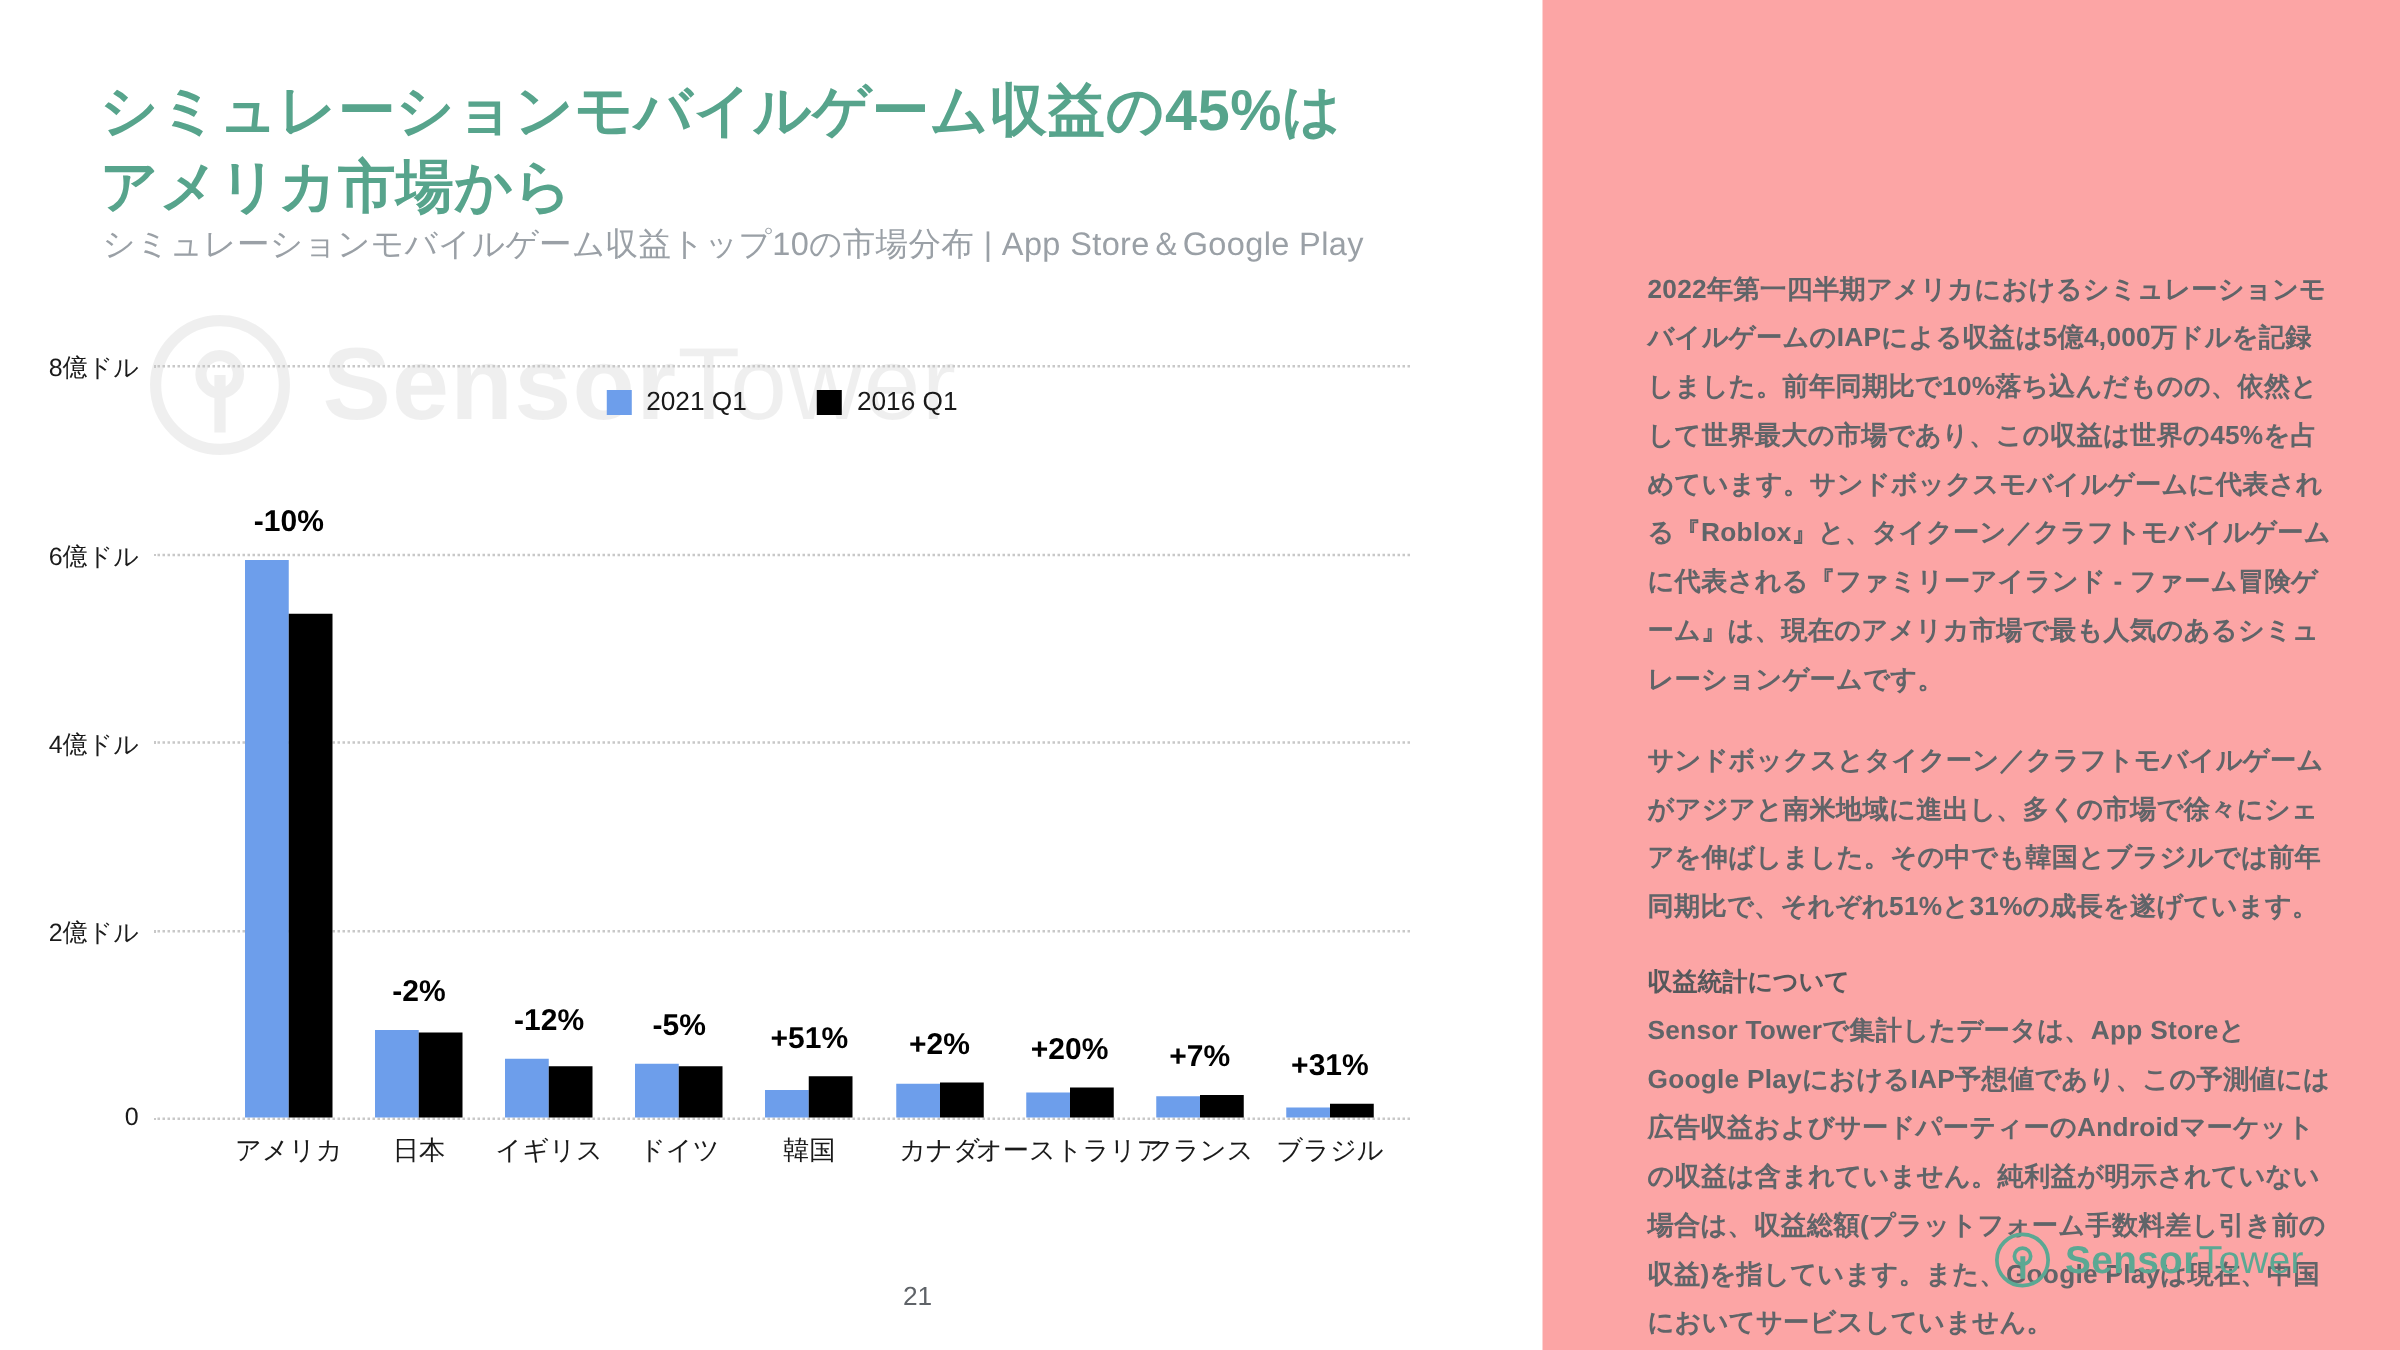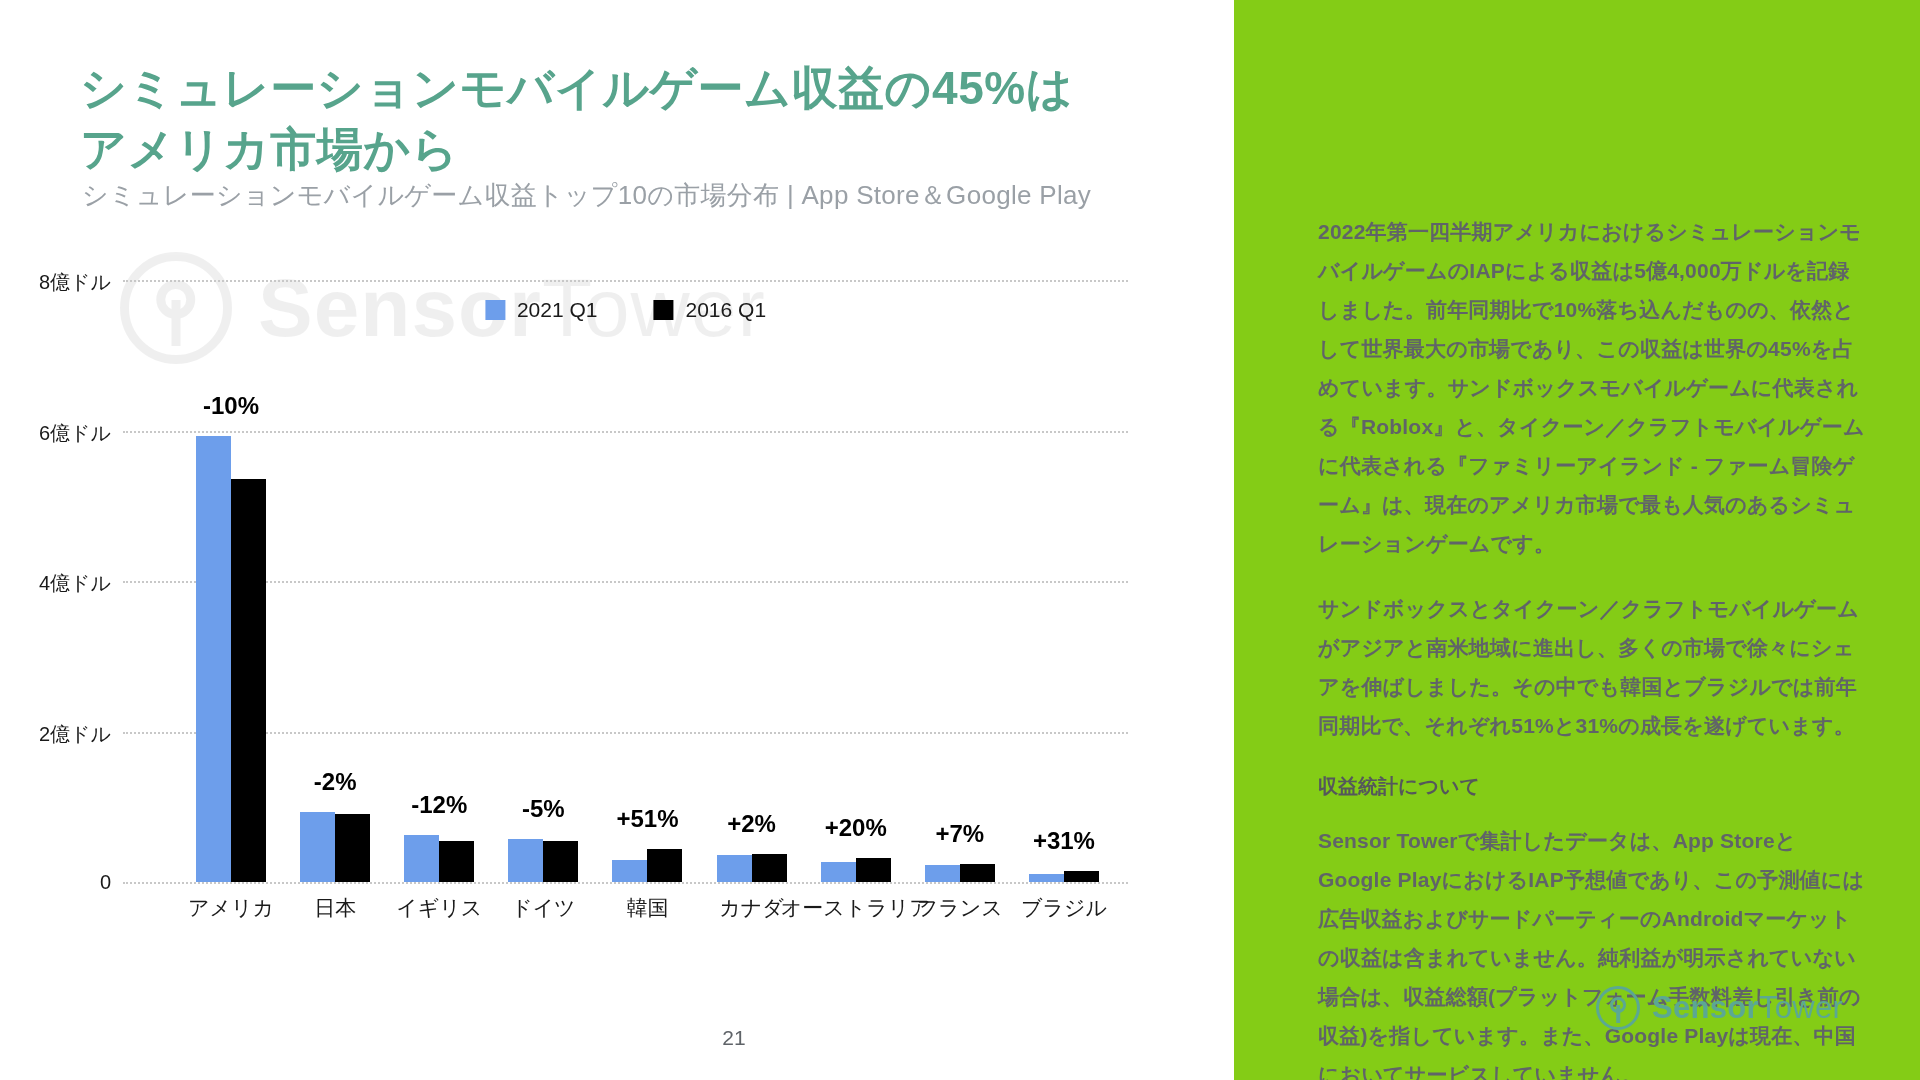--- a/index.html
+++ b/index.html
@@ -18,21 +18,21 @@
   .subtitle {
     position:absolute; left:82px; top:178px;
     font-size:26px; color:#9AA0A6; letter-spacing:0.3px;
   }
   .copyright {
     position:absolute; right:72px; top:36px;
     font-size:19px; color:#606469;
   }
   
   .chart {
-    position:absolute; left:123px; top:280px; width:1005px; height:602px;
+    position:absolute; left:123px; top:292px; width:1005px; height:602px;
   }
   .tick { position:absolute; left:0; right:0; border-top:2px dotted #C8C8C8; }
   .tick-label {
     position:absolute; right:calc(100% + 12px); top:-13px;
     font-size:20px; color:#1A1A1A; white-space:nowrap;
   }
   .legend {
     position:absolute; top:18px; left:50%; transform:translateX(-50%);
     display:flex; gap:56px; align-items:center; z-index:3;
   }
@@ -73,28 +73,28 @@
   .wm-glyph .inner-ring { top:20%; width:42%; height:42%; border:9px solid #000; }
   .wm-glyph .stem { top:42%; width:9px; height:48%; background:#000; }
   
   .page-number {
     position:absolute; left:0; width:1468px; text-align:center; top:1026px;
     font-size:21px; color:#5F6368;
   }
   
   .panel {
     position:absolute; left:1234px; top:0; width:686px; height:1080px;
-    background:#84cc16;
+    background:#fca5a5;
   }
   .panel-content {
     position:absolute; left:84px; top:212px; width:548px;
     color:#606468; font-weight:600;
   }
   .panel-content p { margin:0 0 26px 0; font-size:21px; line-height:39px; letter-spacing:0.2px; }
-  .notes-heading { font-size:20px; line-height:30px; font-weight:bold; color:#55585B; margin:4px 0 20px 0; }
+  .notes-heading { font-size:20px; line-height:30px; font-weight:bold; color:#55585B; margin:4px 0 4px 0; }
   .notes-body { font-size:19.5px; line-height:36.5px; margin:0; }
   .panel-logo {
     position:absolute; left:1596px; top:986px;
     display:flex; align-items:center; gap:12px;
   }
   .logo-glyph { width:44px; height:44px; border:3.5px solid #5BA893; }
   .logo-glyph .inner-ring { top:20%; width:42%; height:42%; border:3.5px solid #5BA893; }
   .logo-glyph .stem { top:42%; width:3.5px; height:48%; background:#5BA893; }
   .logo-text { font-size:31px; color:#5BA893; letter-spacing:0.3px; }
   .logo-bold { font-weight:bold; }

